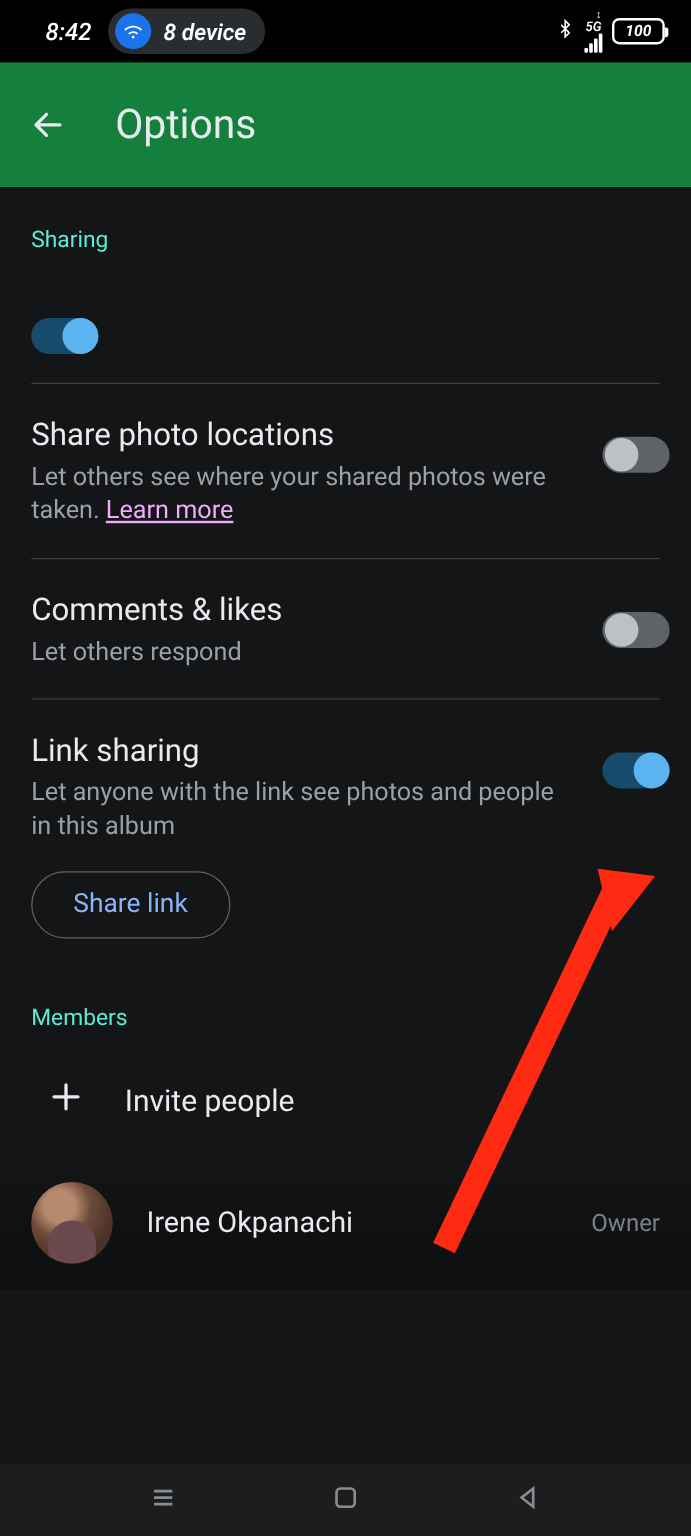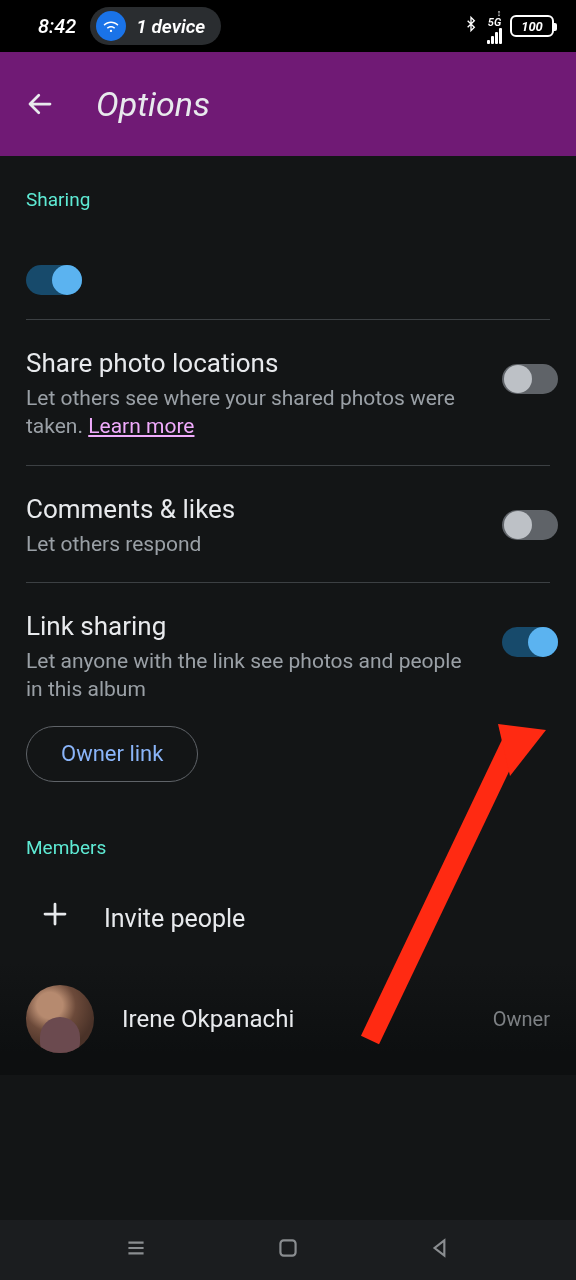--- a/index.html
+++ b/index.html
@@ -59,22 +59,21 @@
     content:""; position:absolute; right:-5px; top:6px; width:3px; height:8px;
     background:#fff; border-radius:0 2px 2px 0;
   }
 
   
   .app-bar {
     height: 104px;
     display:flex; align-items:center;
     padding: 16px 18px;
     gap: 34px;
-    background: #701a75;
-    font-style: italic;
+    background: #15803d;
   }
   .back-btn { width:44px; height:44px; display:flex; align-items:center; justify-content:center; }
   .back-btn svg { width:30px; height:30px; stroke:#e8eaed; }
   .title { font-size:34px; font-weight:400; color:#e8eaed; }
 
   
   .content {
     background:#131516;
     height: calc(1280px - 52px - 104px - 60px);
     overflow:hidden;
@@ -159,21 +158,21 @@
 
 <div class="status-bar">
   <div class="status-left">
     <span class="time">8:42</span>
     <div class="device-pill">
       <span class="wifi-circle">
         <svg viewBox="0 0 24 24">
             <path d="M12 20c.8 0 1.5-.7 1.5-1.5S12.8 17 12 17s-1.5.7-1.5 1.5S11.2 20 12 20zm-4.2-4.2c2.3-2.3 6.1-2.3 8.4 0l1.4-1.4c-3.1-3.1-8.1-3.1-11.2 0l1.4 1.4zM3.5 11.5c4.7-4.7 12.3-4.7 17 0l1.4-1.4C16.4 4.6 7.6 4.6 2.1 10.1l1.4 1.4z" fill="#fff"></path>
           </svg>
       </span>
-      <span class="device-text">1 device</span>
+      <span class="device-text">8 device</span>
     </div>
   </div>
   <div class="status-right">
     <span class="bt-icon">
       <svg viewBox="0 0 24 24">
           <path d="M7 7l10 10-5 5V2l5 5L7 17" fill="none" stroke="#fff" stroke-width="2"></path>
         </svg>
     </span>
     <div style="display:flex;flex-direction:column;align-items:center;gap:1px;">
       <div class="sig-5g">
@@ -244,21 +243,21 @@
   <div class="setting-row" style="padding-bottom:12px;">
     <div class="setting-text">
       <div class="setting-title">Link sharing</div>
       <div class="setting-desc">Let anyone with the link see photos and people in this album</div>
     </div>
     <div class="toggle on">
         <div class="knob"></div>
       </div>
   </div>
   <div class="pill-btn">
-    <span>Owner link</span>
+    <span>Share link</span>
   </div>
 
   <div class="section-label" style="padding-top:54px;">Members</div>
 
   <div class="invite-row">
     <span class="plus-icon">
       <svg viewBox="0 0 24 24">
           <path d="M12 4v16M4 12h16" stroke="#e8eaed" stroke-width="2.2" stroke-linecap="round"></path>
         </svg>
     </span>

